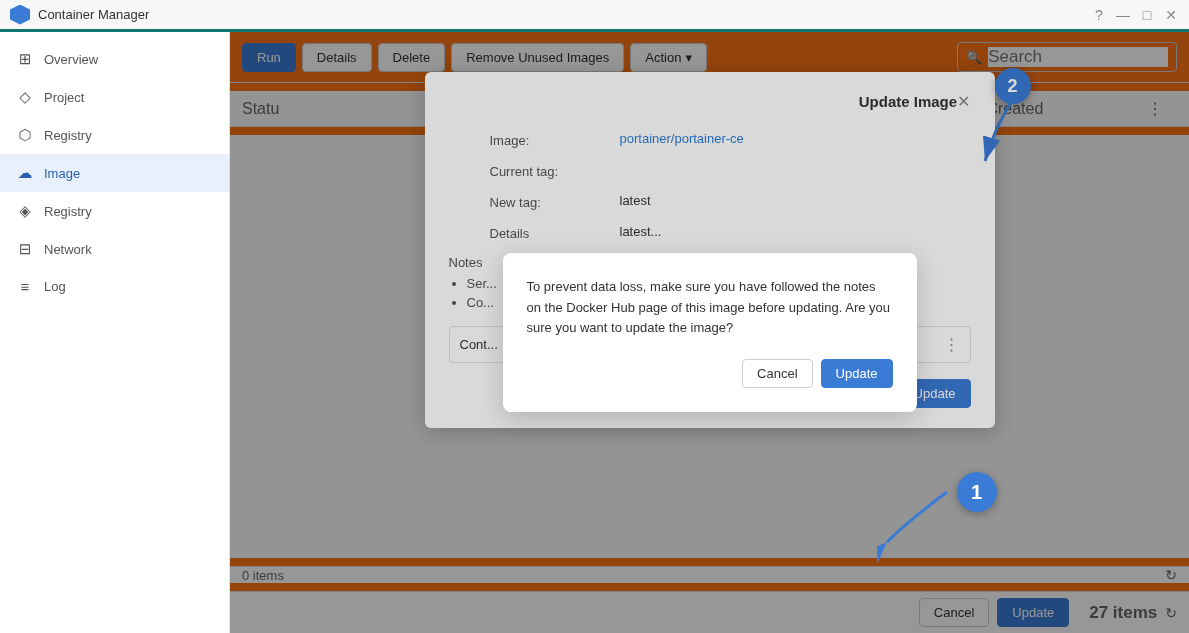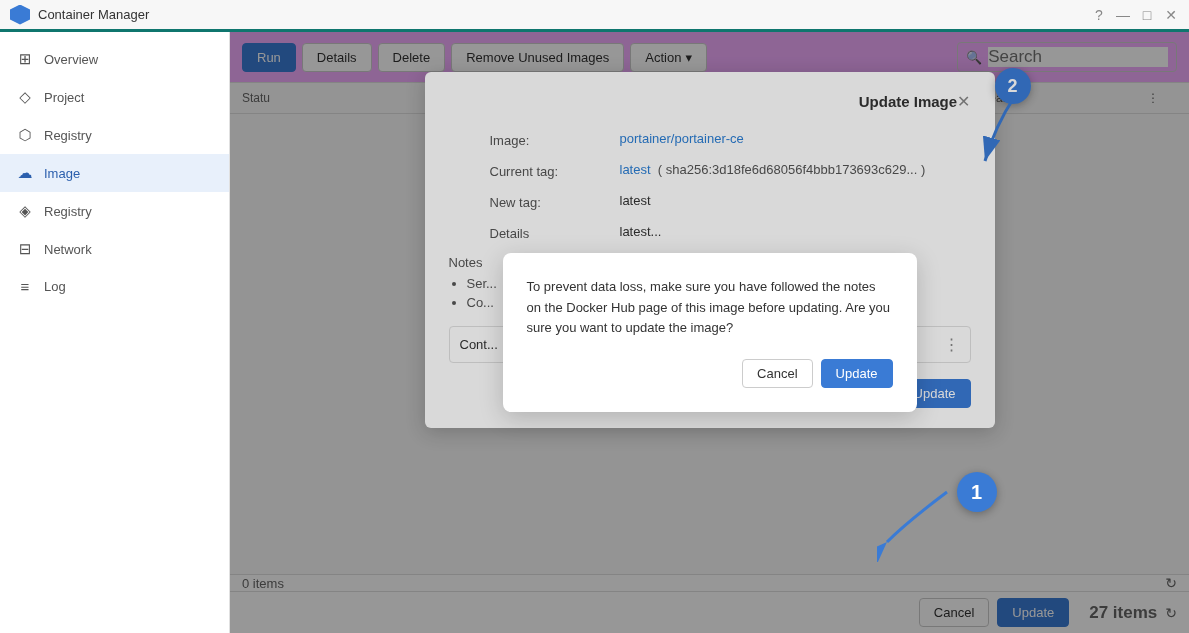--- a/index.html
+++ b/index.html
@@ -40,24 +40,25 @@
       cursor: pointer;
       color: #555;
       font-size: 13px;
     }
     .sidebar-item.active { background: #e8f0fb; color: #2b5fad; font-weight: 500; }
     .sidebar-icon { font-size: 15px; width: 18px; text-align: center; }
 
     
     .content {
       flex: 1;
-      background: #f0abfc;
+      background: #f97316;
       display: flex;
       flex-direction: column;
       position: relative;
+      gap: 8px;
     }
 
     
     .toolbar {
       display: flex;
       align-items: center;
       padding: 10px 12px;
       border-bottom: 1px solid #e0e0e0;
       gap: 6px;
     }
@@ -95,21 +96,21 @@
     }
 
     
     .table-header {
       display: flex;
       align-items: center;
       padding: 8px 12px;
       background: #fafafa;
       border-bottom: 1px solid #e0e0e0;
       color: #666;
-      font-size: 12px;
+      font-size: 16px;
     }
     .table-header .col-status { width: 100px; }
     .table-header .col-spacer { flex: 1; }
     .table-header .col-time { width: 200px; }
     .table-header .col-actions { width: 30px; }
 
     
     .content-body {
       flex: 1;
       overflow-y: auto;
@@ -344,24 +345,20 @@
         <div class="modal-title">
           <span>Update Image</span>
           <button class="modal-close">✕</button>
         </div>
         <div class="modal-row">
           <span class="modal-label">Image:</span>
           <span class="modal-value">portainer/portainer-ce</span>
         </div>
         <div class="modal-row">
           <span class="modal-label">Current tag:</span>
-          <span class="modal-value">
-            <span>latest</span>&nbsp;
-            <span style="color:#555;">( sha256:3d18fe6d68056f4bbb173693c629... )</span>
-          </span>
         </div>
         <div class="modal-row">
           <span class="modal-label">New tag:</span>
           <span class="modal-value plain">latest</span>
         </div>
         <div class="modal-row">
           <span class="modal-label">Details</span>
           <span class="modal-value plain">latest...</span>
         </div>
         <div class="modal-notes">

